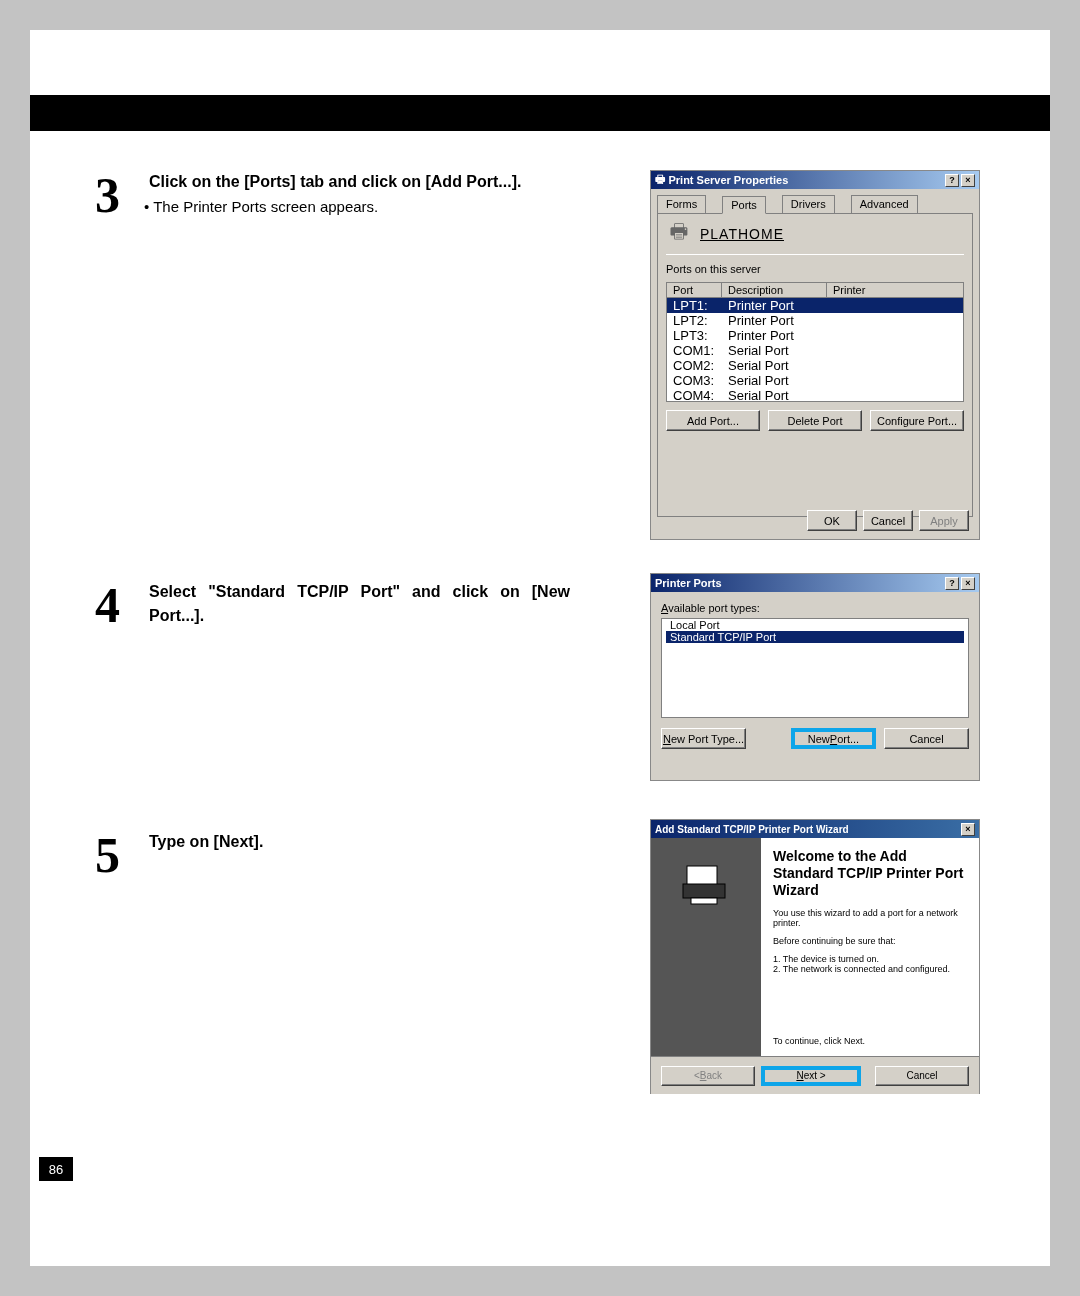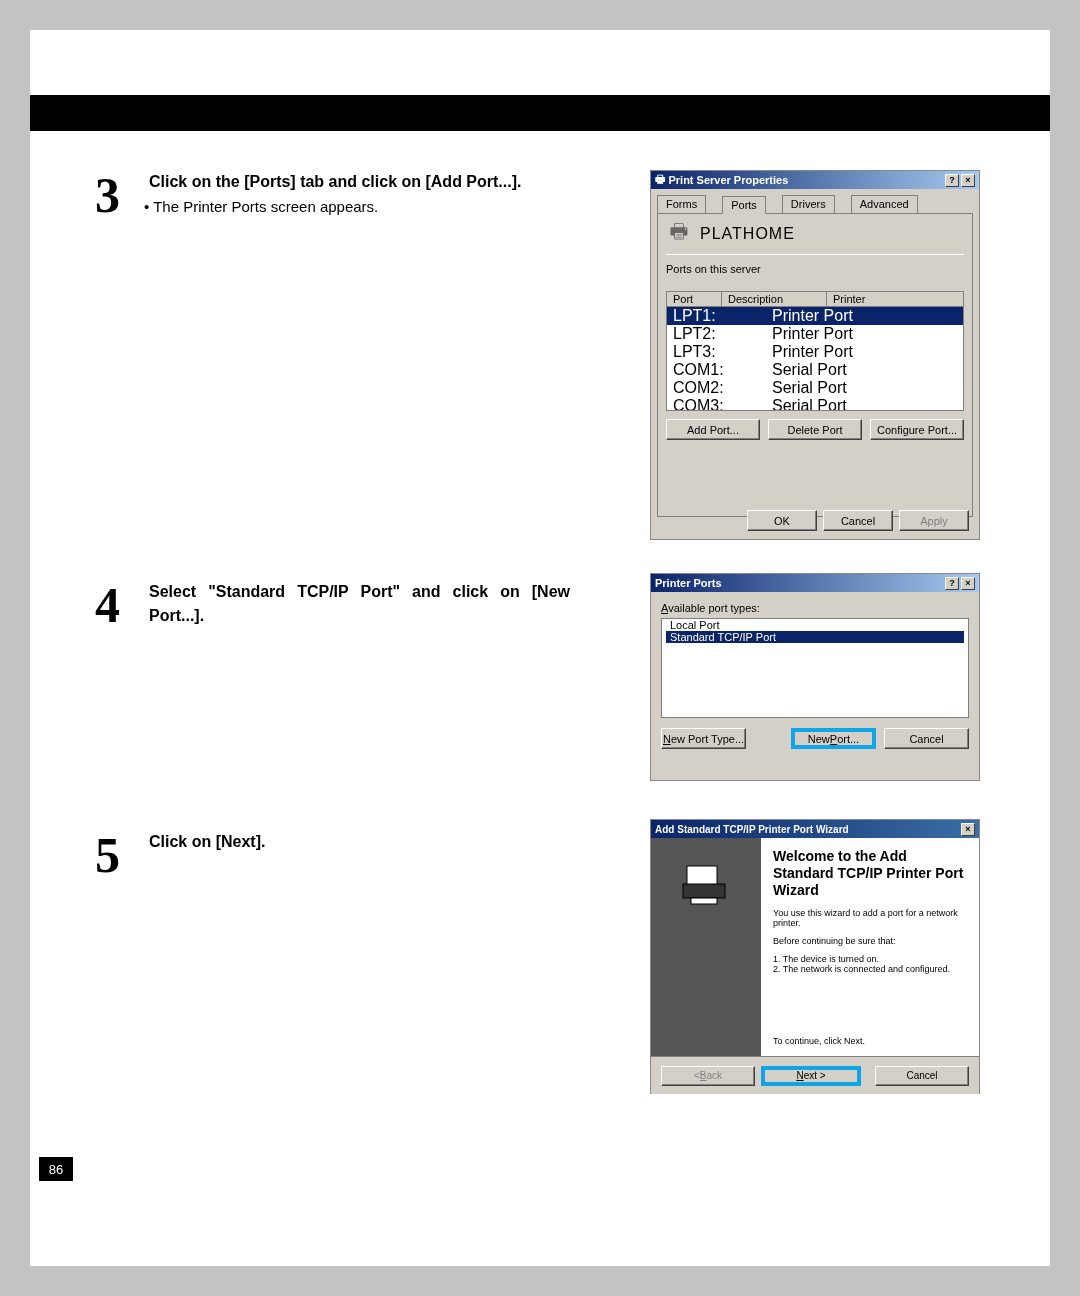--- a/index.html
+++ b/index.html
@@ -114,44 +114,44 @@
     background:#d4d0c8;
     padding:8px;
     height: 304px;
   }
   .serv-row { display:flex; align-items:center; gap:8px; margin-bottom:8px; }
   .printer-glyph {
     width:26px; height:24px;
     display:flex; align-items:center; justify-content:center;
     font-size:20px; color:#666;
   }
-  .serv-name { font-size:16px; letter-spacing:1px; }
+  .serv-name { font-size:14px; letter-spacing:1px;text-decoration:underline; }
   .hr { height:1px; background:#808080; border-bottom:1px solid #fff; margin:2px 0 8px; }
-  .label-small { font-size:11px; margin-bottom:16px; }
+  .label-small { font-size:11px; margin-bottom:7px; }
   .portlist {
     border:1px solid #808080;
     background:#fff;
     height:120px;
     overflow:hidden;
     margin-bottom:8px;
   }
   .portlist-head {
     display:flex;
     background:#d4d0c8;
     border-bottom:1px solid #808080;
     font-size:11px;
   }
   .portlist-head > div {
     padding:1px 6px;
     border-right:1px solid #808080;
   }
   .ph-port { width:55px; }
   .ph-desc { width:105px; }
   .ph-printer { flex:1; border-right:none !important; }
-  .port-row { display:flex; font-size:16px;gap:44px; }
+  .port-row { display:flex; font-size:13px; }
   .port-row > div { padding:0 6px; }
   .pr-port { width:55px; }
   .pr-desc { width:105px; }
   .port-row.sel { background:#0a246a; color:#fff; }
   .btn-row { display:flex; gap:8px; margin-bottom:8px; }
   .winbutton {
     flex:1;
     height:21px;
     background:#d4d0c8;
     border:1px solid #fff;
@@ -159,21 +159,21 @@
     font-size:11px;
     display:flex; align-items:center; justify-content:center;
     box-shadow: inset -1px -1px 0 #808080, inset 1px 1px 0 #d4d0c8;
   }
   .winbutton.disabled { color:#808080; }
   .dialog-buttons {
     position:absolute;
     right:10px; bottom:8px;
     display:flex; gap:6px;
   }
-  .dialog-buttons .winbutton { flex:none; width:70px; }
+  .dialog-buttons .winbutton { flex:none; width:50px; }
   
   .ss2 {
     left:555px; top:403px;
     width:330px; height:208px;
   }
   .ss2-body { padding:10px; }
   .ss2-label { font-size:11px; margin-bottom:4px; }
   .typelist {
     border:1px solid #808080; background:#fff;
     height:100px; margin-bottom:10px;
@@ -243,21 +243,21 @@
     <div class="step" style="min-height:210px; margin-top:30px;">
       <div class="step-num">4</div>
       <div class="step-body" style="max-width:430px;">
         <div class="step-title">Select "Standard TCP/IP Port" and click on [New Port...].</div>
       </div>
     </div>
 
     <div class="step" style="margin-top:8px;">
       <div class="step-num">5</div>
       <div class="step-body" style="max-width:430px;">
-        <div class="step-title">Click on [Next].</div>
+        <div class="step-title">Type on [Next].</div>
       </div>
     </div>
 
     <div class="screenshot ss1">
       <div class="titlebar">
         <span>🖶</span>&nbsp;
         <span>Print Server Properties</span>
         <span class="spacer"></span>
         <span class="winbtn">?</span>
         <span class="winbtn">×</span>

